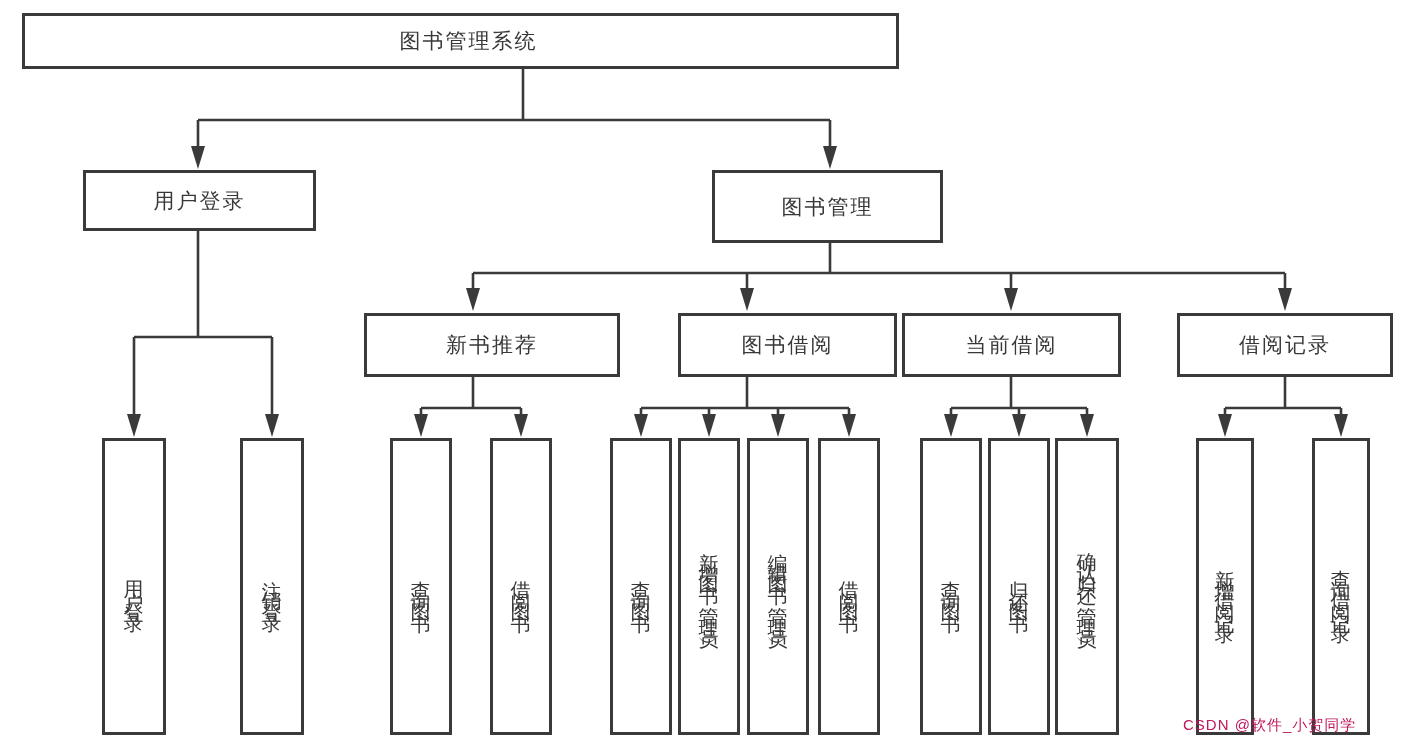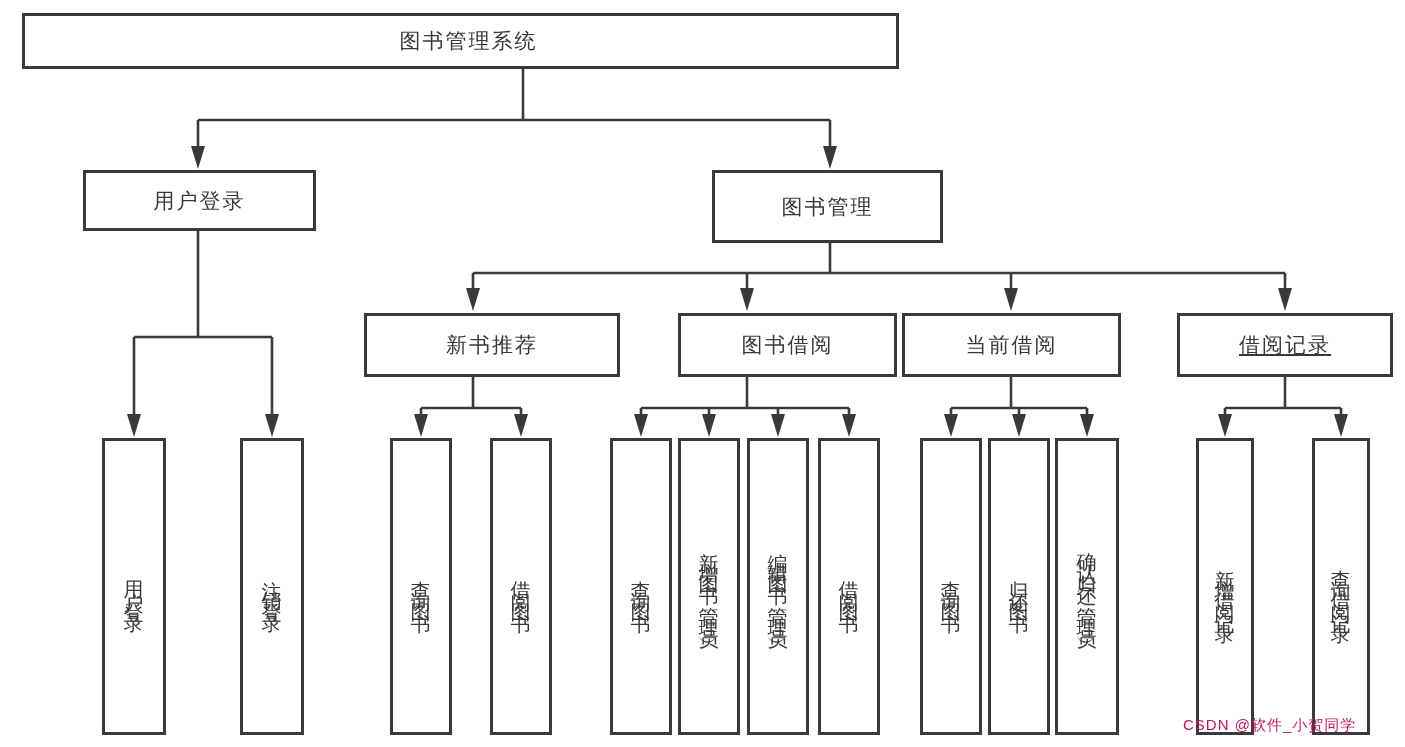--- a/index.html
+++ b/index.html
@@ -33,21 +33,21 @@
   }
   
   .n-root  { left: 22px;  top: 13px;  width: 877px; height: 56px; padding-left: 16px; }
   
   .n-l2a   { left: 83px;  top: 170px; width: 233px; height: 61px; }
   .n-l2b   { left: 712px; top: 170px; width: 231px; height: 73px; }
   
   .n-l3a   { left: 364px;  top: 313px; width: 256px; height: 64px; }
   .n-l3b   { left: 638px;  top: 313px; width: 219px; height: 64px; margin-left: 40px; }
   .n-l3c   { left: 902px;  top: 313px; width: 219px; height: 64px; text-align: right; }
-  .n-l3d   { left: 1177px; top: 313px; width: 216px; height: 64px; text-decoration: underline; }
+  .n-l3d   { left: 1177px; top: 313px; width: 216px; height: 64px; }
   
   .vbox { top: 438px; height: 297px; }
   .n-v1  { left: 102px;  width: 64px; }
   .n-v2  { left: 240px;  width: 64px; }
   .n-v3  { left: 390px;  width: 62px; }
   .n-v4  { left: 490px;  width: 62px; }
   .n-v5  { left: 610px;  width: 62px; }
   .n-v6  { left: 678px;  width: 62px; }
   .n-v7  { left: 747px;  width: 62px; }
   .n-v8  { left: 818px;  width: 62px; }

